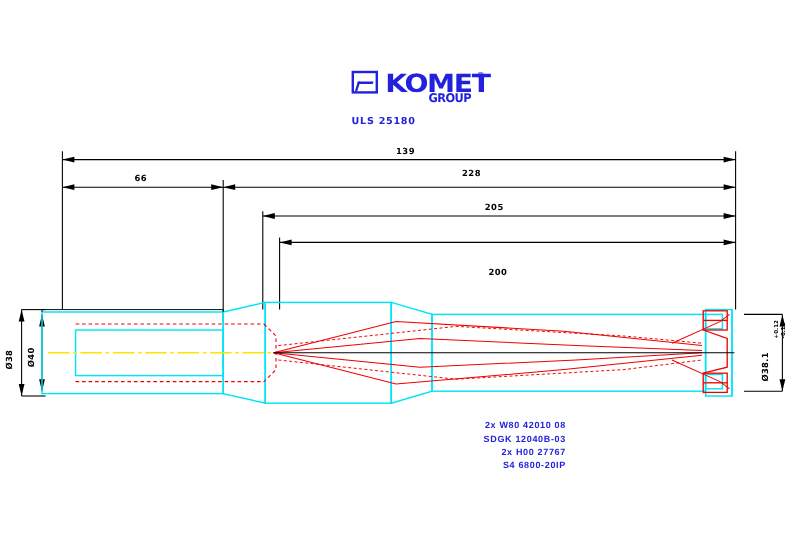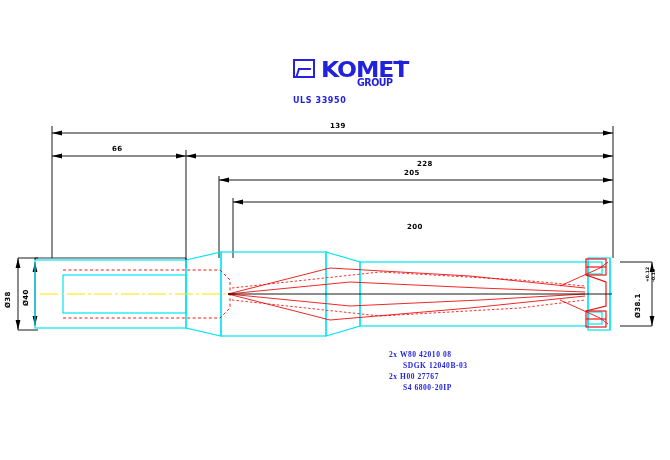--- a/index.html
+++ b/index.html
@@ -73,26 +73,27 @@
     font-family:"DejaVu Sans", sans-serif;
     font-size:8px;
     font-weight:bold;
     color:#2222dd;
     letter-spacing:0.6px;
   }
 
   .partlist{
     position:absolute;
     left:389px;top:349px;
-    font-family:Liberation Serif, serif;
+    font-family:Liberation Sans, sans-serif;
     font-size:7.5px;
     font-weight:bold;
     color:#2222dd;
     letter-spacing:0.55px;
     line-height:11px;
+    text-align:right;
   }
   .partlist div.ind{padding-left:14px;}
 
   .dimtext{
     position:absolute;
     font-family:"DejaVu Sans", sans-serif;
     font-size:7px;
     font-weight:bold;
     color:#000000;
     letter-spacing:0.4px;
@@ -241,25 +242,25 @@
 
   </svg>
 
   <div class="logo-wrap">
     <div class="logo-mark"></div>
     <div class="logo-text">KOMET</div>
     <div class="logo-reg">®</div>
     <div class="logo-sub">GROUP</div>
   </div>
 
-  <div class="drawing-code">ULS 33950</div>
+  <div class="drawing-code">ULS 25180</div>
 
   <div class="dimtext" style="left:330px;top:122px;">139</div>
   <div class="dimtext" style="left:112px;top:145px;">66</div>
-  <div class="dimtext" style="left:385px;top:160px;margin-left:32px;">228</div>
+  <div class="dimtext" style="left:385px;top:141px;">228</div>
   <div class="dimtext" style="left:404px;top:169px;">205</div>
   <div class="dimtext" style="left:407px;top:191px;margin-top:32px;">200</div>
 
   <div class="vtext" style="left:4px;top:308px;">Ø38</div>
   <div class="vtext" style="left:22px;top:306px;">Ø40</div>
   <div class="vtext" style="left:634px;top:318px;">Ø38.1</div>
   <div class="tol" style="left:645px;top:282px;">+0.12</div>
   <div class="tol" style="left:651px;top:282px;">-0.10</div>
 
   <div class="partlist">

